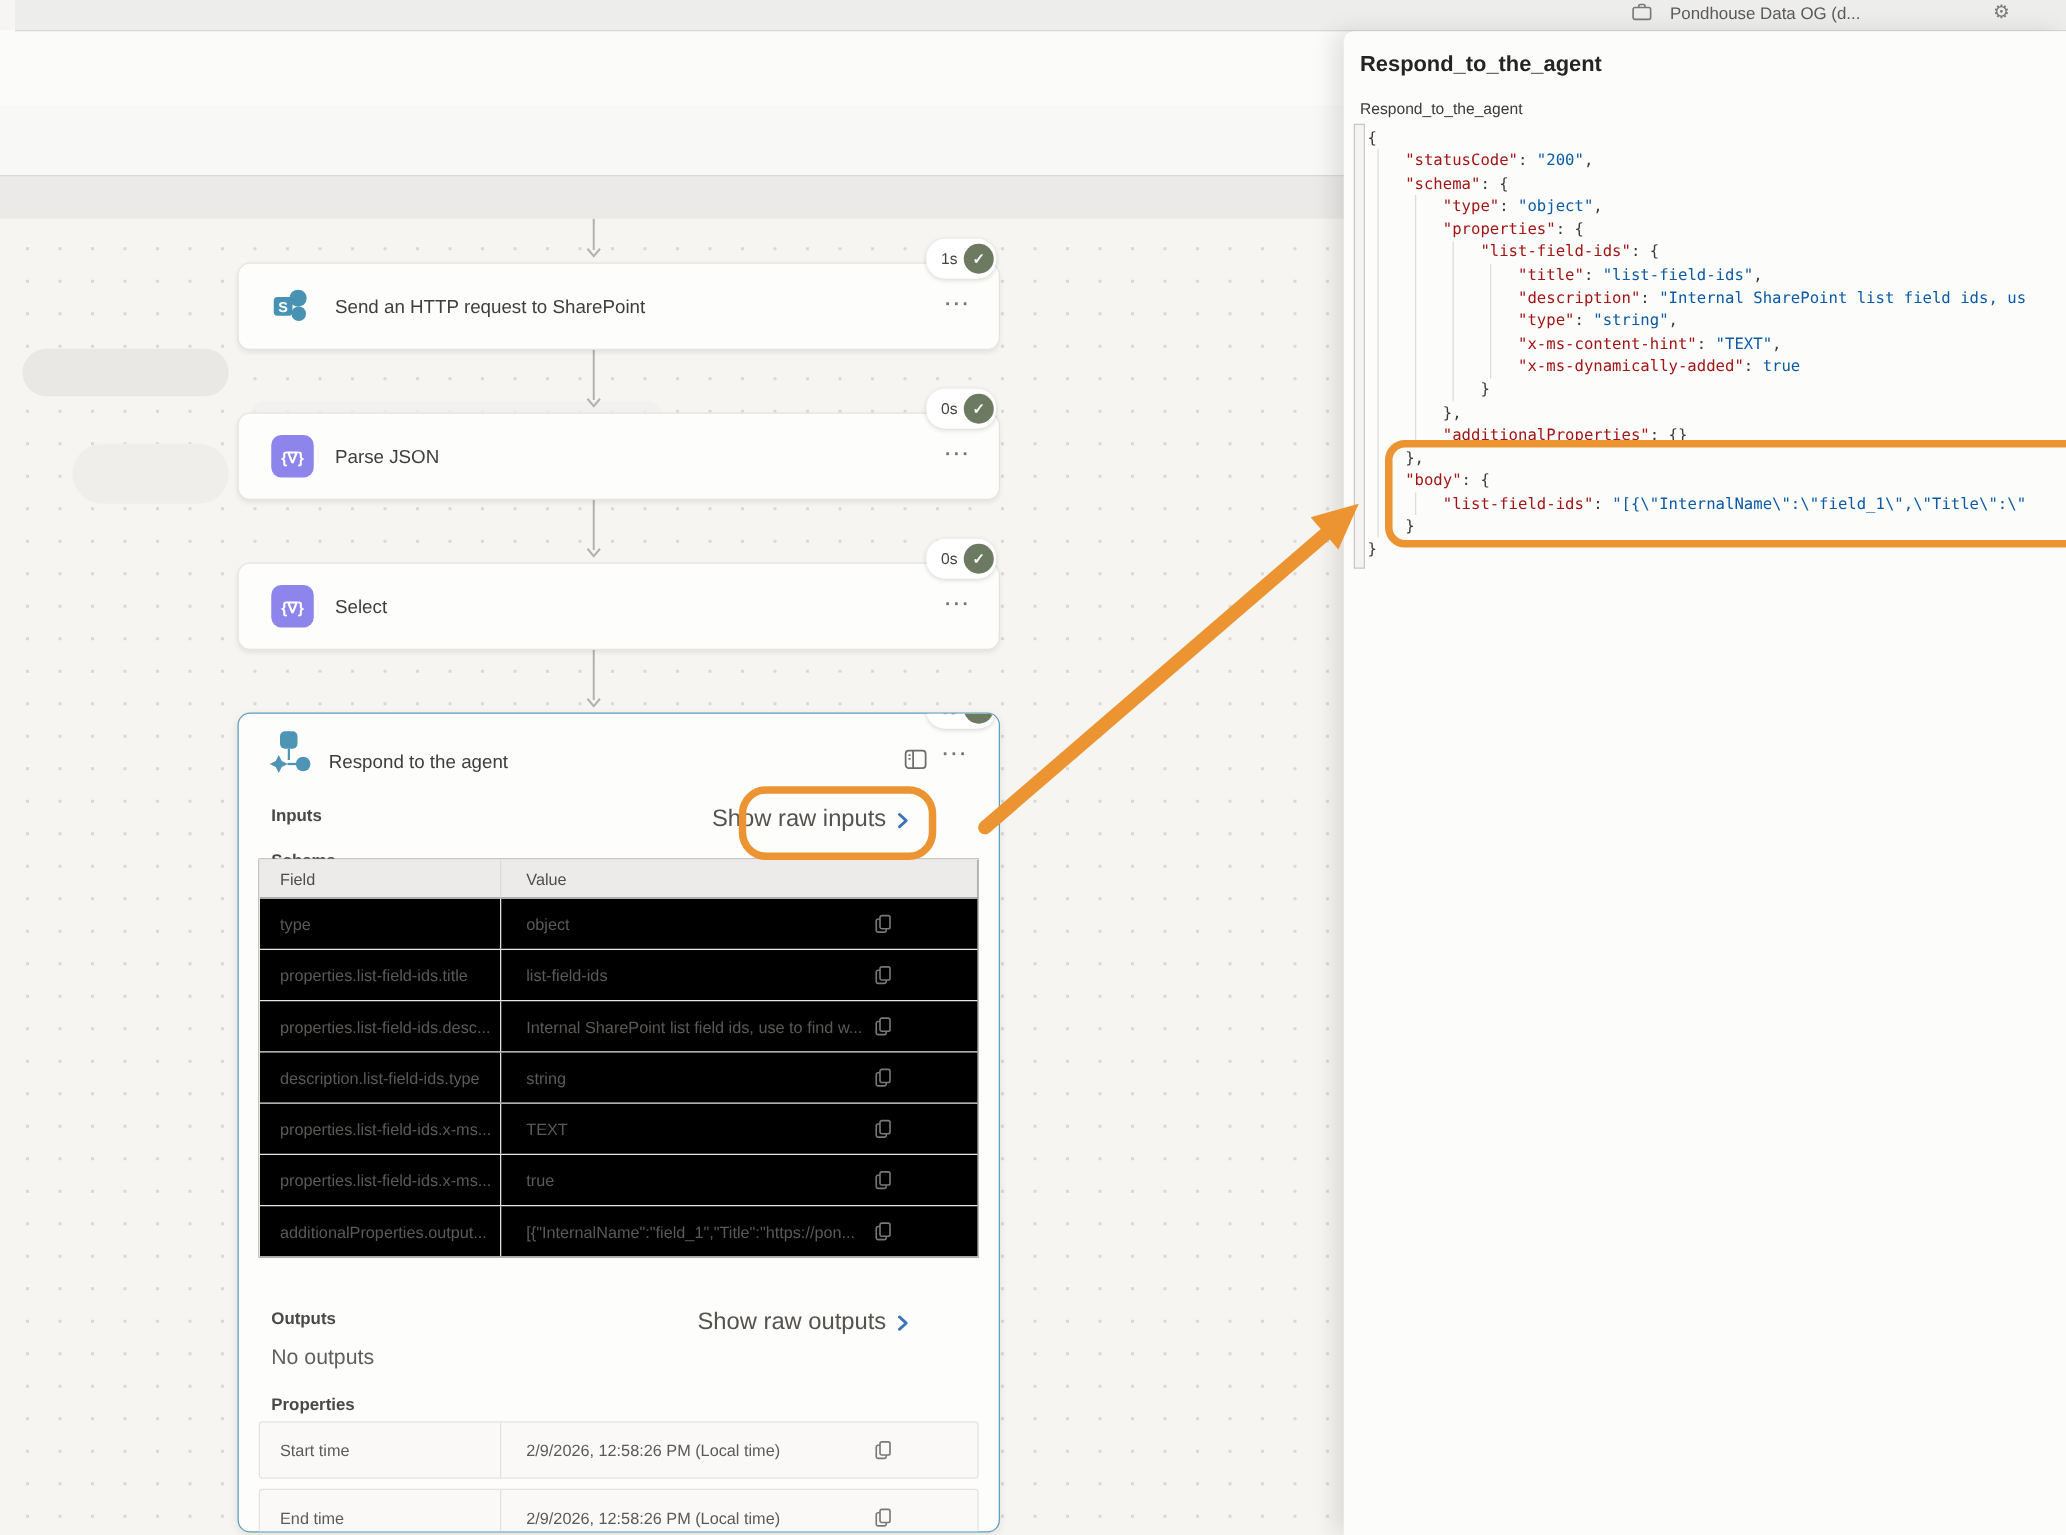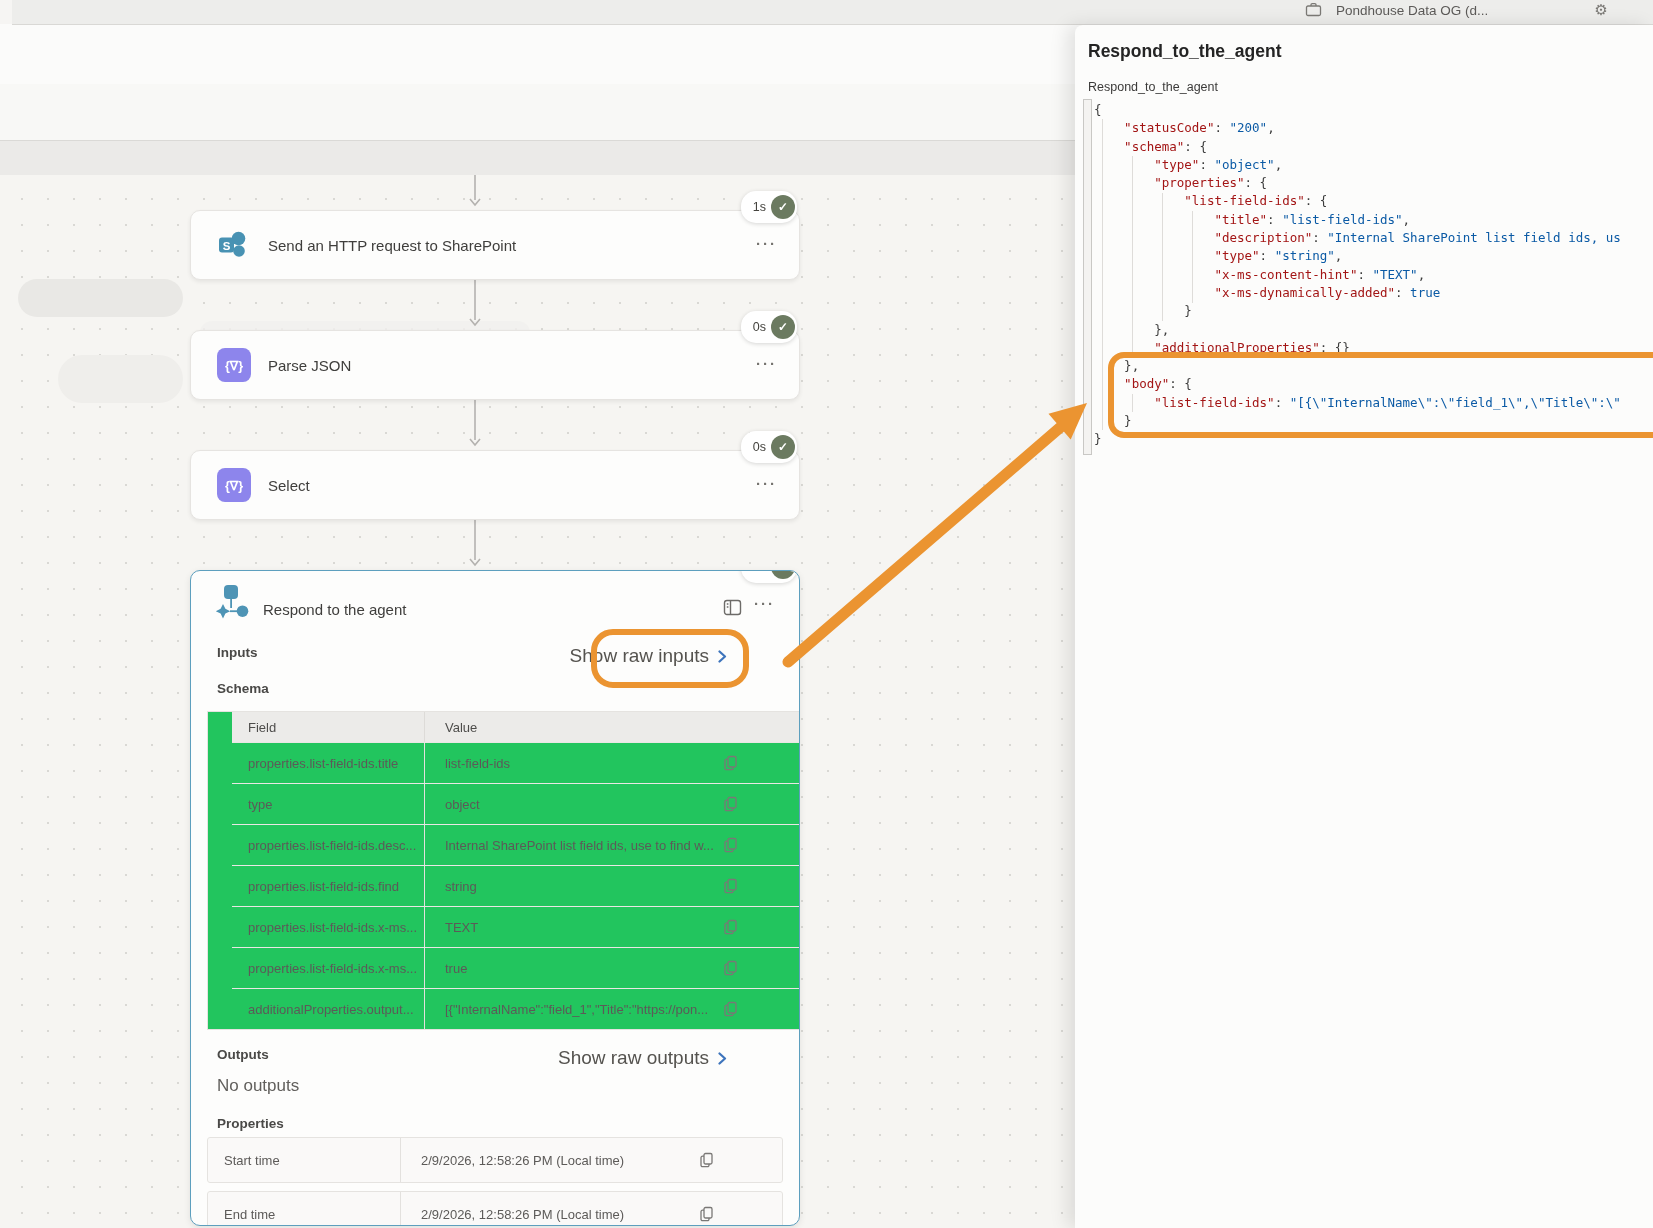--- a/index.html
+++ b/index.html
@@ -42,21 +42,21 @@
             border:1.5px solid #5d9fbe;border-radius:10px;box-shadow:0 2px 7px rgba(0,0,0,.09);
             z-index:5;overflow:hidden;}
   .sel-head-icon{position:absolute;left:24px;top:13px;}
   .sel-title{position:absolute;left:72px;top:30px;font-size:15px;color:#3f3e3c;}
   .flyout-btn{position:absolute;left:532px;top:27px;cursor:pointer;color:#6d6b68;}
   .sel-dots{position:absolute;left:563px;top:24px;font-size:15px;font-weight:bold;letter-spacing:2px;color:#75736f;cursor:pointer;}
   .sec-label{position:absolute;left:26px;font-size:13.5px;font-weight:bold;color:#4a4947;}
   .raw-link{position:absolute;right:72px;display:flex;align-items:center;gap:9px;cursor:pointer;}
   .raw-link span{font-size:19px;color:#55534f;}
   .muted{position:absolute;left:26px;font-size:17px;color:#615f5c;}
-  .sch-table{position:absolute;left:16px;top:140px;width:574px;border:1px solid #e5e3e0;background:#22c55e;padding-left:24px;}
+  .sch-table{position:absolute;left:16px;top:116px;width:574px;border:1px solid #e5e3e0;background:#000000;}
   .t-head{height:30px;background:#ecebe9;display:flex;align-items:center;font-size:13px;color:#4e4d4b;}
   .t-row{height:40px;border-top:1px solid #e9e7e4;display:flex;align-items:center;font-size:13px;color:#5c5a58;position:relative;}
   .tc1{width:176px;padding-left:16px;flex:0 0 auto;white-space:nowrap;overflow:hidden;}
   .tc2{flex:1;padding-left:20px;border-left:1px solid #e3e1de;align-self:stretch;display:flex;align-items:center;white-space:nowrap;overflow:hidden;}
   .copy-btn{position:absolute;right:66px;top:50%;transform:translateY(-50%);background:none;border:none;
             padding:2px;cursor:pointer;color:#7a7876;line-height:0;}
   .prop-row{position:absolute;left:16px;width:574px;height:44px;background:#faf9f8;border:1px solid #e5e3e0;
             border-radius:3px;display:flex;align-items:center;font-size:13px;color:#5c5a58;}
   
   .panel{position:absolute;left:1075px;top:25px;width:578px;height:1203px;background:#fcfcfb;
@@ -196,48 +196,48 @@
 
     <span class="sec-label" style="top:110px;">Schema</span>
 
     <div class="sch-table">
       <div class="t-head">
         <span class="tc1">Field</span>
         <span class="tc2" style="border-left:1px solid #dddbd8;">Value</span>
       </div>
       <div id="schema-rows">
           <div class="t-row">
+            <span class="tc1">type</span>
+    <span class="tc2">object</span>
+    <button class="copy-btn">
+    <svg width="15" height="16" viewBox="0 0 15 16" fill="none" stroke="currentColor" stroke-width="1.3">
+      <rect x="5" y="1.5" width="8" height="10.5" rx="1.5"></rect>
+      <path d="M10 12 v1.2 a1.5 1.5 0 0 1 -1.5 1.5 h-5 a1.5 1.5 0 0 1 -1.5 -1.5 v-7.5 a1.5 1.5 0 0 1 1.5 -1.5 H5"></path>
+    </svg></button>
+          </div>
+          <div class="t-row">
             <span class="tc1">properties.list-field-ids.title</span>
     <span class="tc2">list-field-ids</span>
     <button class="copy-btn">
     <svg width="15" height="16" viewBox="0 0 15 16" fill="none" stroke="currentColor" stroke-width="1.3">
       <rect x="5" y="1.5" width="8" height="10.5" rx="1.5"></rect>
       <path d="M10 12 v1.2 a1.5 1.5 0 0 1 -1.5 1.5 h-5 a1.5 1.5 0 0 1 -1.5 -1.5 v-7.5 a1.5 1.5 0 0 1 1.5 -1.5 H5"></path>
     </svg></button>
           </div>
           <div class="t-row">
-            <span class="tc1">type</span>
-    <span class="tc2">object</span>
-    <button class="copy-btn">
-    <svg width="15" height="16" viewBox="0 0 15 16" fill="none" stroke="currentColor" stroke-width="1.3">
-      <rect x="5" y="1.5" width="8" height="10.5" rx="1.5"></rect>
-      <path d="M10 12 v1.2 a1.5 1.5 0 0 1 -1.5 1.5 h-5 a1.5 1.5 0 0 1 -1.5 -1.5 v-7.5 a1.5 1.5 0 0 1 1.5 -1.5 H5"></path>
-    </svg></button>
-          </div>
-          <div class="t-row">
             <span class="tc1">properties.list-field-ids.desc...</span>
     <span class="tc2">Internal SharePoint list field ids, use to find w...</span>
     <button class="copy-btn">
     <svg width="15" height="16" viewBox="0 0 15 16" fill="none" stroke="currentColor" stroke-width="1.3">
       <rect x="5" y="1.5" width="8" height="10.5" rx="1.5"></rect>
       <path d="M10 12 v1.2 a1.5 1.5 0 0 1 -1.5 1.5 h-5 a1.5 1.5 0 0 1 -1.5 -1.5 v-7.5 a1.5 1.5 0 0 1 1.5 -1.5 H5"></path>
     </svg></button>
           </div>
           <div class="t-row">
-            <span class="tc1">properties.list-field-ids.find</span>
+            <span class="tc1">description.list-field-ids.type</span>
     <span class="tc2">string</span>
     <button class="copy-btn">
     <svg width="15" height="16" viewBox="0 0 15 16" fill="none" stroke="currentColor" stroke-width="1.3">
       <rect x="5" y="1.5" width="8" height="10.5" rx="1.5"></rect>
       <path d="M10 12 v1.2 a1.5 1.5 0 0 1 -1.5 1.5 h-5 a1.5 1.5 0 0 1 -1.5 -1.5 v-7.5 a1.5 1.5 0 0 1 1.5 -1.5 H5"></path>
     </svg></button>
           </div>
           <div class="t-row">
             <span class="tc1">properties.list-field-ids.x-ms...</span>
     <span class="tc2">TEXT</span>

